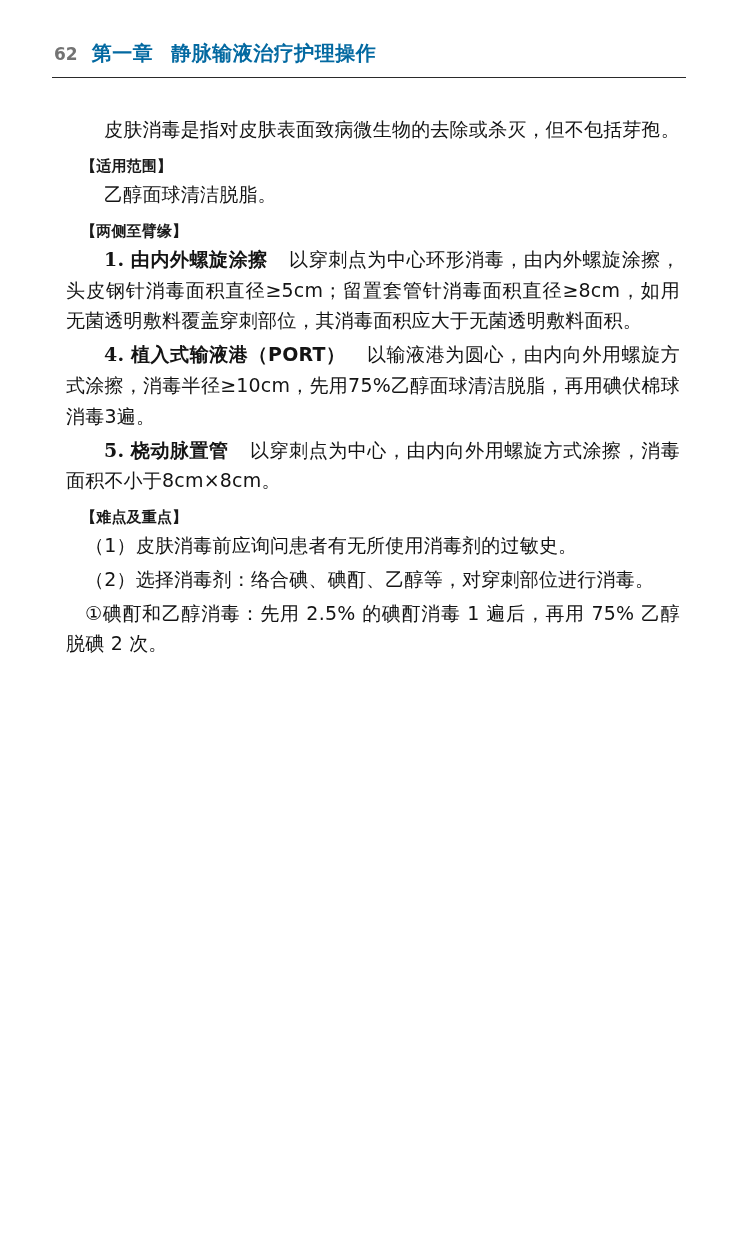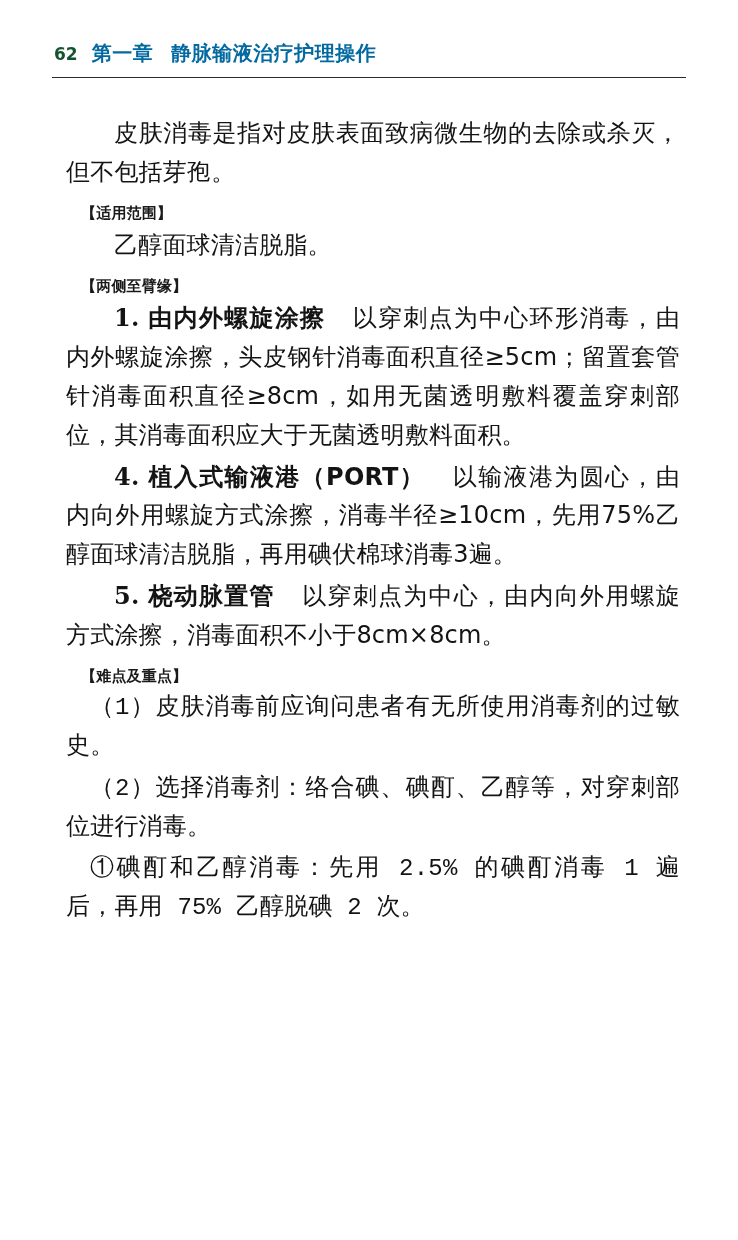--- a/index.html
+++ b/index.html
@@ -28,21 +28,21 @@
     display: flex;
     align-items: baseline;
     gap: 14px;
     margin-bottom: 10px;
     padding-left: 2px;
   }
   .header .folio {
     font-size: 17px;
     font-weight: 700;
     letter-spacing: 0px;
-    color: #14532d;
+    color: #737373;
   }
   .header .chapter {
     font-size: 20px;
     font-weight: 700;
     color: #0369a1;
     letter-spacing: 0.5px;
   }
   .header .chapter .gap {
     display: inline-block;
     width: 18px;
@@ -59,34 +59,33 @@
   }
   h2.section-title {
     font-size: 22.5px;
     font-weight: 700;
     margin: 0 0 22px 0;
     letter-spacing: 1px;
     color: #111;
     font-family: "DejaVu Sans", "Liberation Sans", sans-serif;
   }
   p.para {
-    font-size: 24px;
+    font-size: 19px;
     line-height: 1.62;
     margin: 0 0 3px 0;
     text-align: justify;
     text-justify: inter-ideograph;
     color: #141414;
     letter-spacing: 0.2px;
   }
   p.indent {
     text-indent: 2em;
   }
   p.indent-1 {
     text-indent: 1em;
-    font-family: Liberation Mono, monospace;
   }
   .bracket-head {
     font-size: 15px;
     font-weight: 700;
     margin: 12px 0 3px 0;
     text-indent: 1em;
     letter-spacing: 0.2px;
   }
   .num {
     font-weight: 700;

